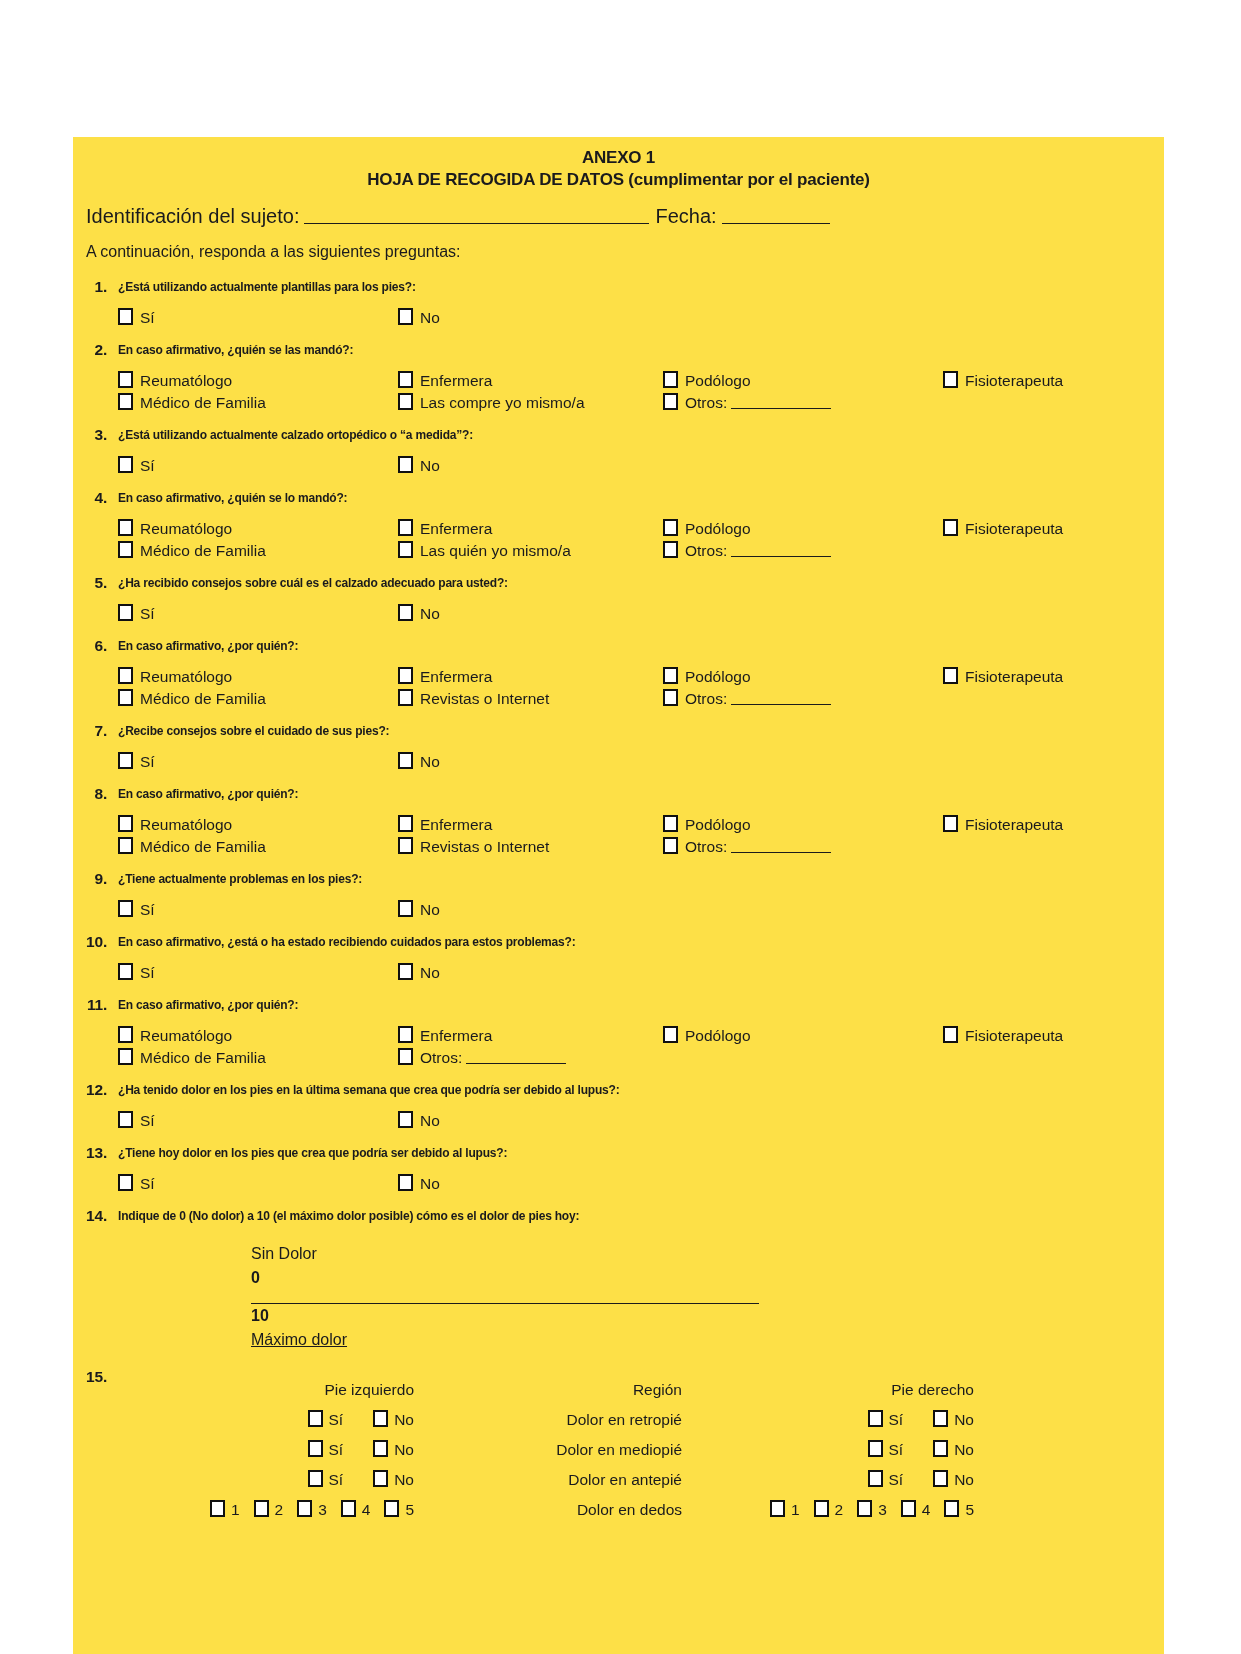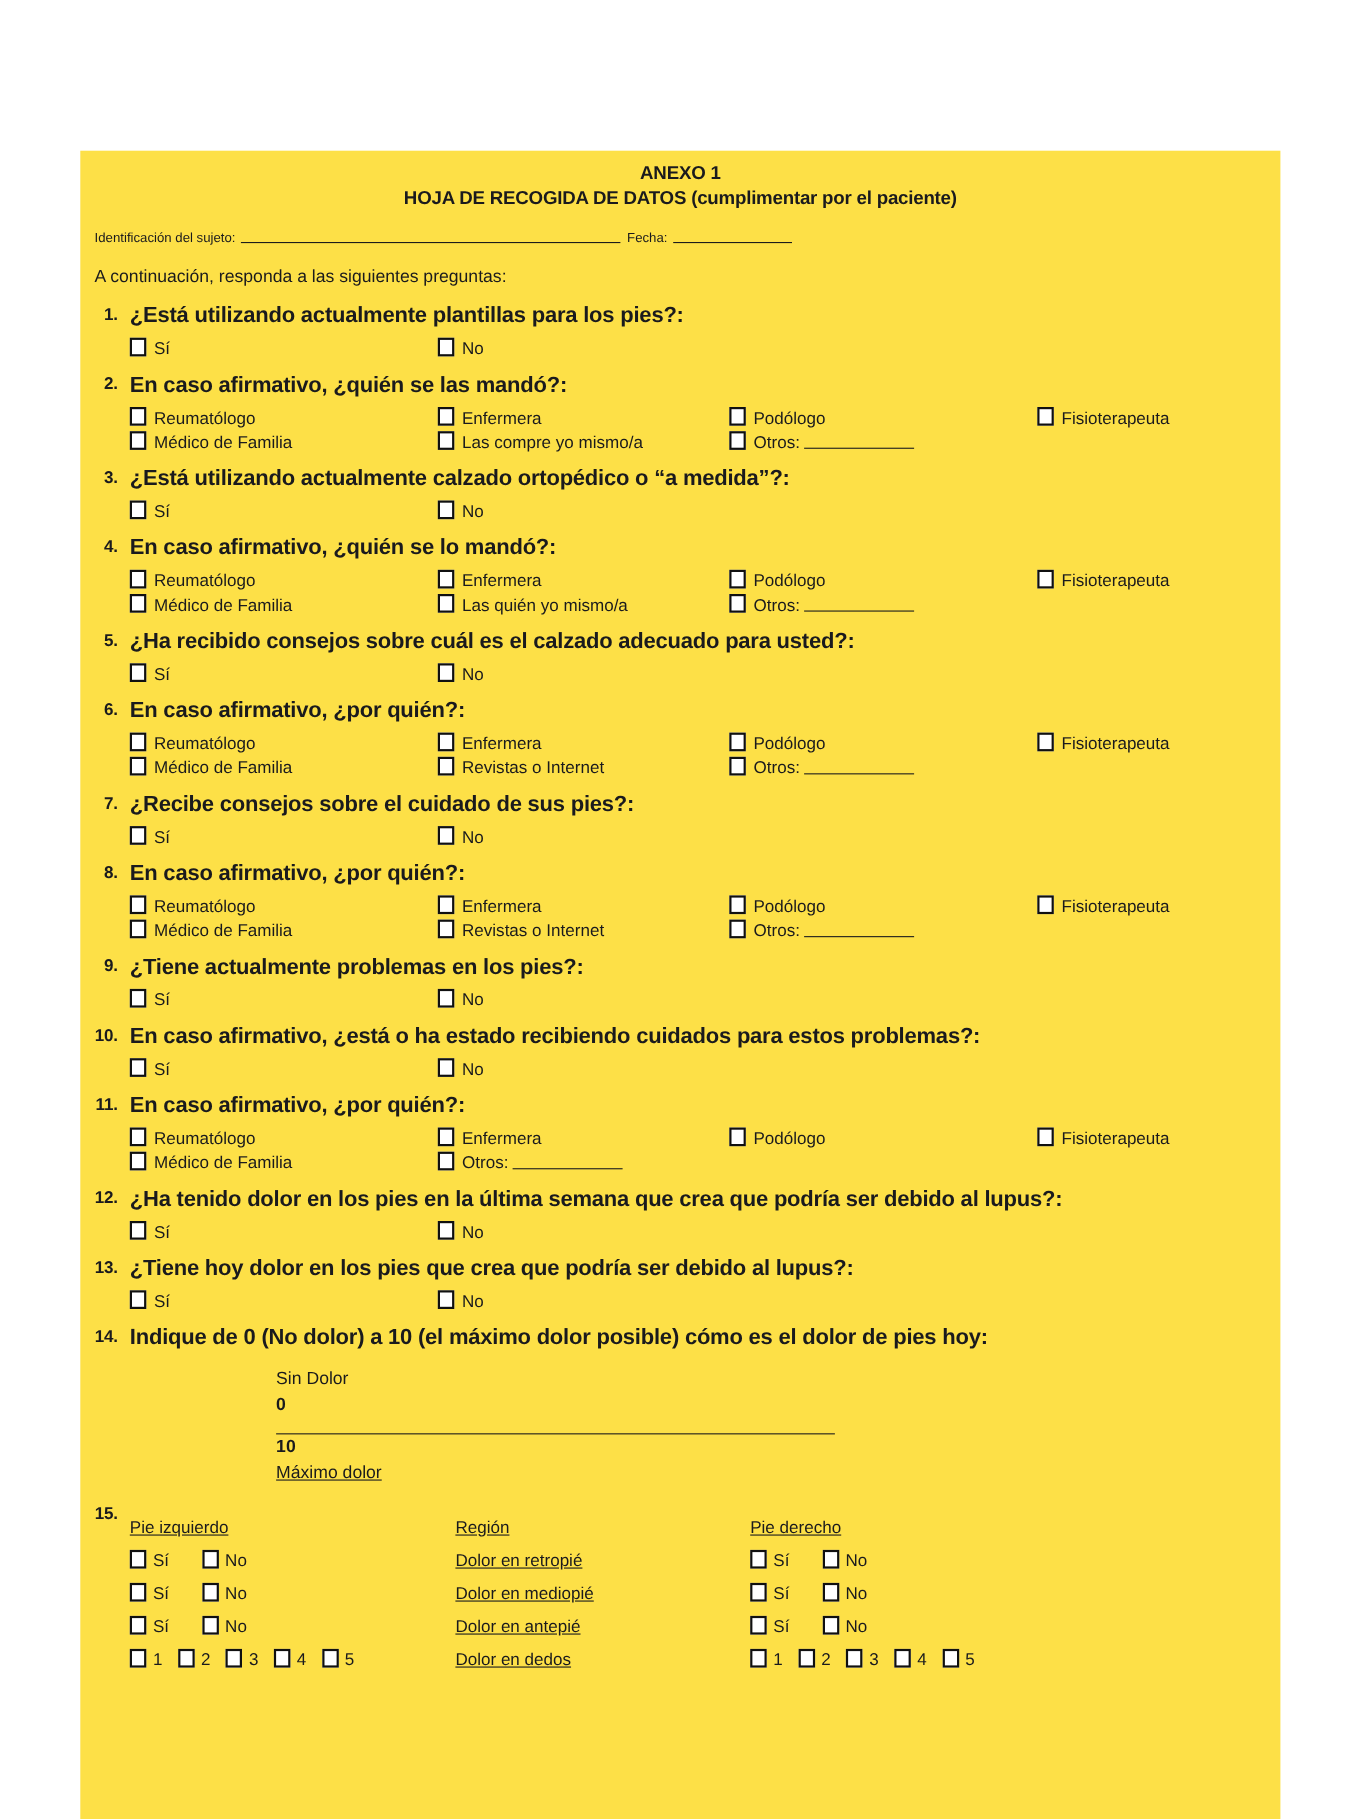--- a/index.html
+++ b/index.html
@@ -6,40 +6,40 @@
   body{
     width:1241px;height:1654px;background:#ffffff;position:relative;
     font-family:"Liberation Sans","DejaVu Sans",sans-serif;color:#1a1a1d;
     -webkit-font-smoothing:antialiased;
   }
   .panel{
     position:absolute;left:73px;top:137px;width:1091px;height:1652px;
     background:#fde047;box-sizing:border-box;padding:10px 0 0 0;overflow:hidden;
   }
   .hdr{text-align:center;font-weight:bold;font-size:17px;line-height:22px;letter-spacing:-0.2px;}
-  .id-row{margin:15px 0 0 13px;font-size:12px;line-height:20px;}
+  .id-row{margin:15px 0 0 13px;font-size:20px;line-height:20px;}
   .line{display:inline-block;border-bottom:1.5px solid #1c1c1c;height:13px;vertical-align:-1px;}
   .id-row .line{margin:0 6px 0 5px;}
   .intro{margin:17px 0 15px 13px;font-size:16px;}
   #questions{padding-left:6px;}
   .q-block{display:flex;margin-bottom:10px;}
   .qnum{width:28px;flex:none;text-align:right;font-weight:bold;font-size:15.5px;line-height:22px;letter-spacing:-0.2px;}
   .qbody{margin-left:11px;flex:1;min-width:0;}
-  .q-text{font-weight:bold;font-size:20px;line-height:22px;letter-spacing:-0.2px;margin:0 0 9px 0;}
+  .q-text{font-weight:bold;font-size:12px;line-height:22px;letter-spacing:-0.2px;margin:0 0 9px 0;}
   .ans-grid{display:grid;grid-template-columns:280px 265px 280px 1fr;font-size:15.5px;line-height:22px;}
   .ans-cell{white-space:nowrap;}
   .cbx{display:inline-block;width:11px;height:13px;border:2px solid #101010;background:#fff;margin-right:7px;vertical-align:-2px;box-sizing:content-box;}
   .scale-row{display:flex;align-items:baseline;font-size:16px;line-height:24px;margin:15px 0 4px 0;flex-direction:column;}
   .s-left{margin-left:19px;width:122px;flex:none;}
   .s-num{font-weight:bold;flex:none;}
   .s-line{width:508px;margin-left:6px;flex:none;}
   .s-num.max{margin-left:8px;}
   .s-right{margin-left:133px;flex:none;text-decoration:underline;}
   .t-grid{display:grid;grid-template-columns:296px 268px 292px;row-gap:8px;margin-top:13px;font-size:15.5px;line-height:22px;}
-  .t-cell{text-align:left;white-space:nowrap;text-decoration:underline;}
+  .t-cell{text-align:right;white-space:nowrap;}
   .pair{display:inline-flex;gap:30px;}
   .mini-row{display:inline-flex;gap:14px;}
   .t-opt .cbx{margin-right:6px;}
 </style>
 </head>
 <body>
 
 <div class="panel">
   <div class="hdr">ANEXO 1</div>
   <div class="hdr">HOJA DE RECOGIDA DE DATOS (cumplimentar por el paciente)</div>

